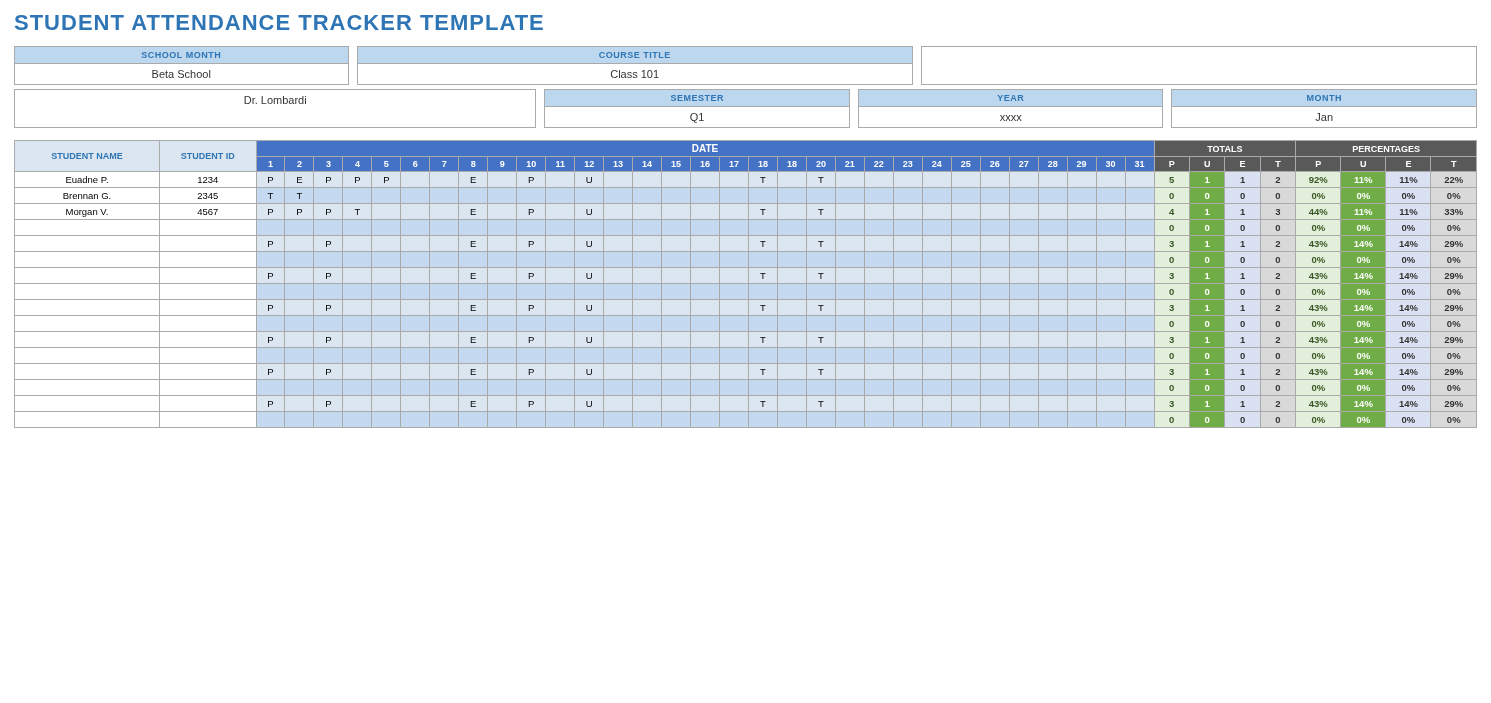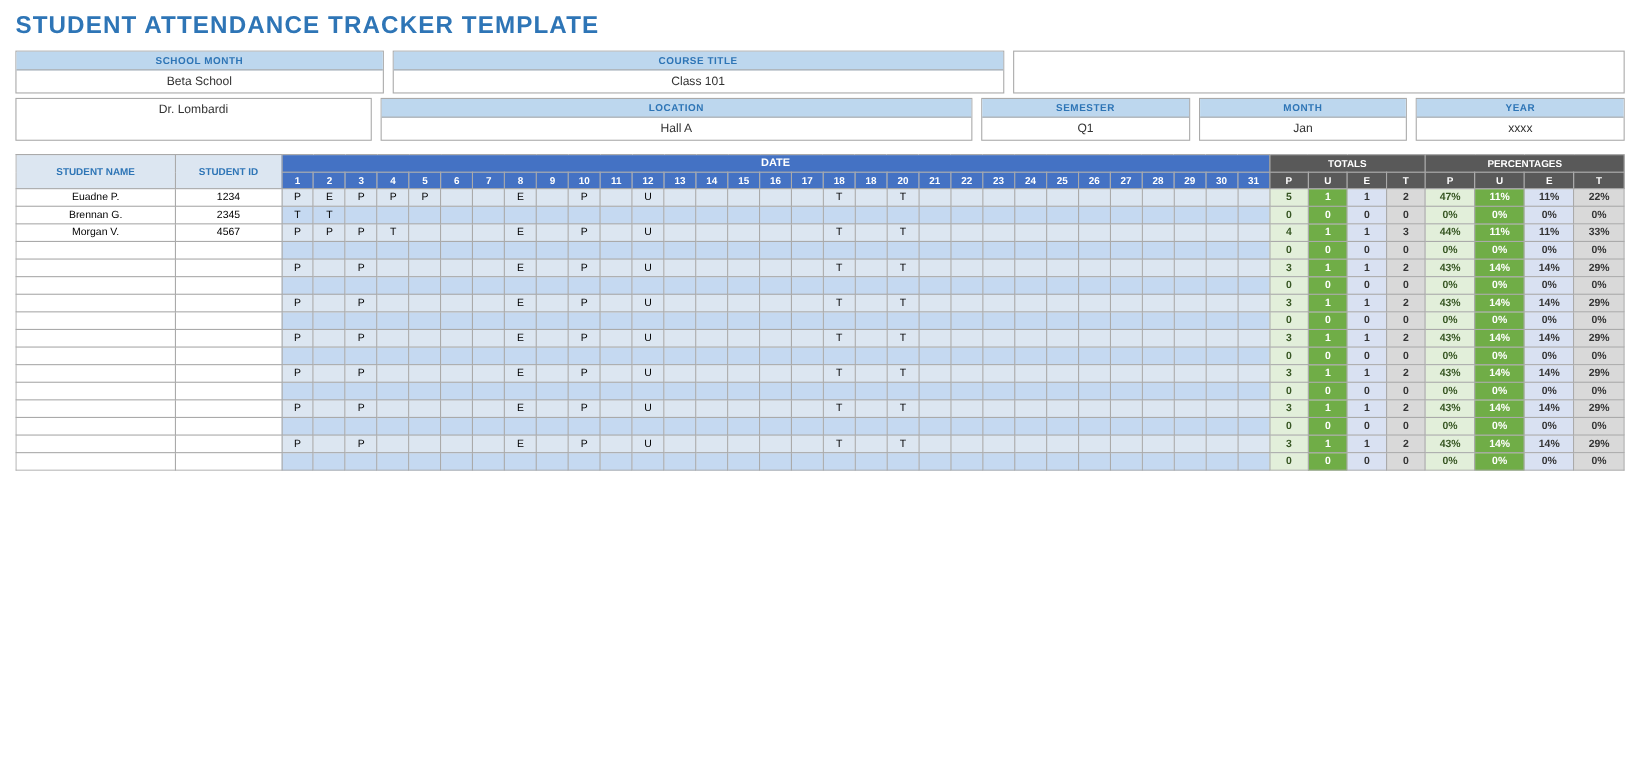--- a/index.html
+++ b/index.html
@@ -78,35 +78,31 @@
         <div class="info-value">Class 101</div>
       </div>
       <div class="info-block" style="flex:2">
         <div class="info-value"></div>
       </div>
     </div>
     <div class="info-row">
       <div class="info-block" style="flex:1.2">
         <div class="info-value">Dr. Lombardi</div>
       </div>
-      <div class="info-block" style="flex:2">
-        <div class="info-label">LOCATION</div>
-        <div class="info-value">Hall A</div>
-      </div>
       <div class="info-block" style="flex:0.7">
         <div class="info-label">SEMESTER</div>
         <div class="info-value">Q1</div>
       </div>
       <div class="info-block" style="flex:0.7">
+        <div class="info-label">YEAR</div>
+        <div class="info-value">xxxx</div>
+      </div>
+      <div class="info-block" style="flex:0.7">
         <div class="info-label">MONTH</div>
         <div class="info-value">Jan</div>
-      </div>
-      <div class="info-block" style="flex:0.7">
-        <div class="info-label">YEAR</div>
-        <div class="info-value">xxxx</div>
       </div>
     </div>
   </div>
 </div>
 
 <div class="main-table-wrap">
   <table class="attendance" id="attendance-table">
     <thead>
       <tr>
         <th class="th-student-name" rowspan="2">STUDENT NAME</th>
@@ -190,21 +186,21 @@
           <td class="td-date" style="background: rgb(220, 230, 241);"></td>
           <td class="td-date" style="background: rgb(220, 230, 241);"></td>
           <td class="td-date" style="background: rgb(220, 230, 241);"></td>
           <td class="td-date" style="background: rgb(220, 230, 241);"></td>
           <td class="td-date" style="background: rgb(220, 230, 241);"></td>
           <td class="td-date" style="background: rgb(220, 230, 241);"></td>
           <td class="td-total-p">5</td>
           <td class="td-total-u">1</td>
           <td class="td-total-e">1</td>
           <td class="td-total-t">2</td>
-          <td class="td-pct-p">47%</td>
+          <td class="td-pct-p">92%</td>
           <td class="td-pct-u">11%</td>
           <td class="td-pct-e">11%</td>
           <td class="td-pct-t">22%</td>
         </tr>
         <tr>
           <td class="td-student">Brennan G.</td>
           <td class="td-student">2345</td>
           <td class="td-date" style="background: rgb(197, 217, 241);">T</td>
           <td class="td-date" style="background: rgb(197, 217, 241);">T</td>
           <td class="td-date" style="background: rgb(197, 217, 241);"></td>

